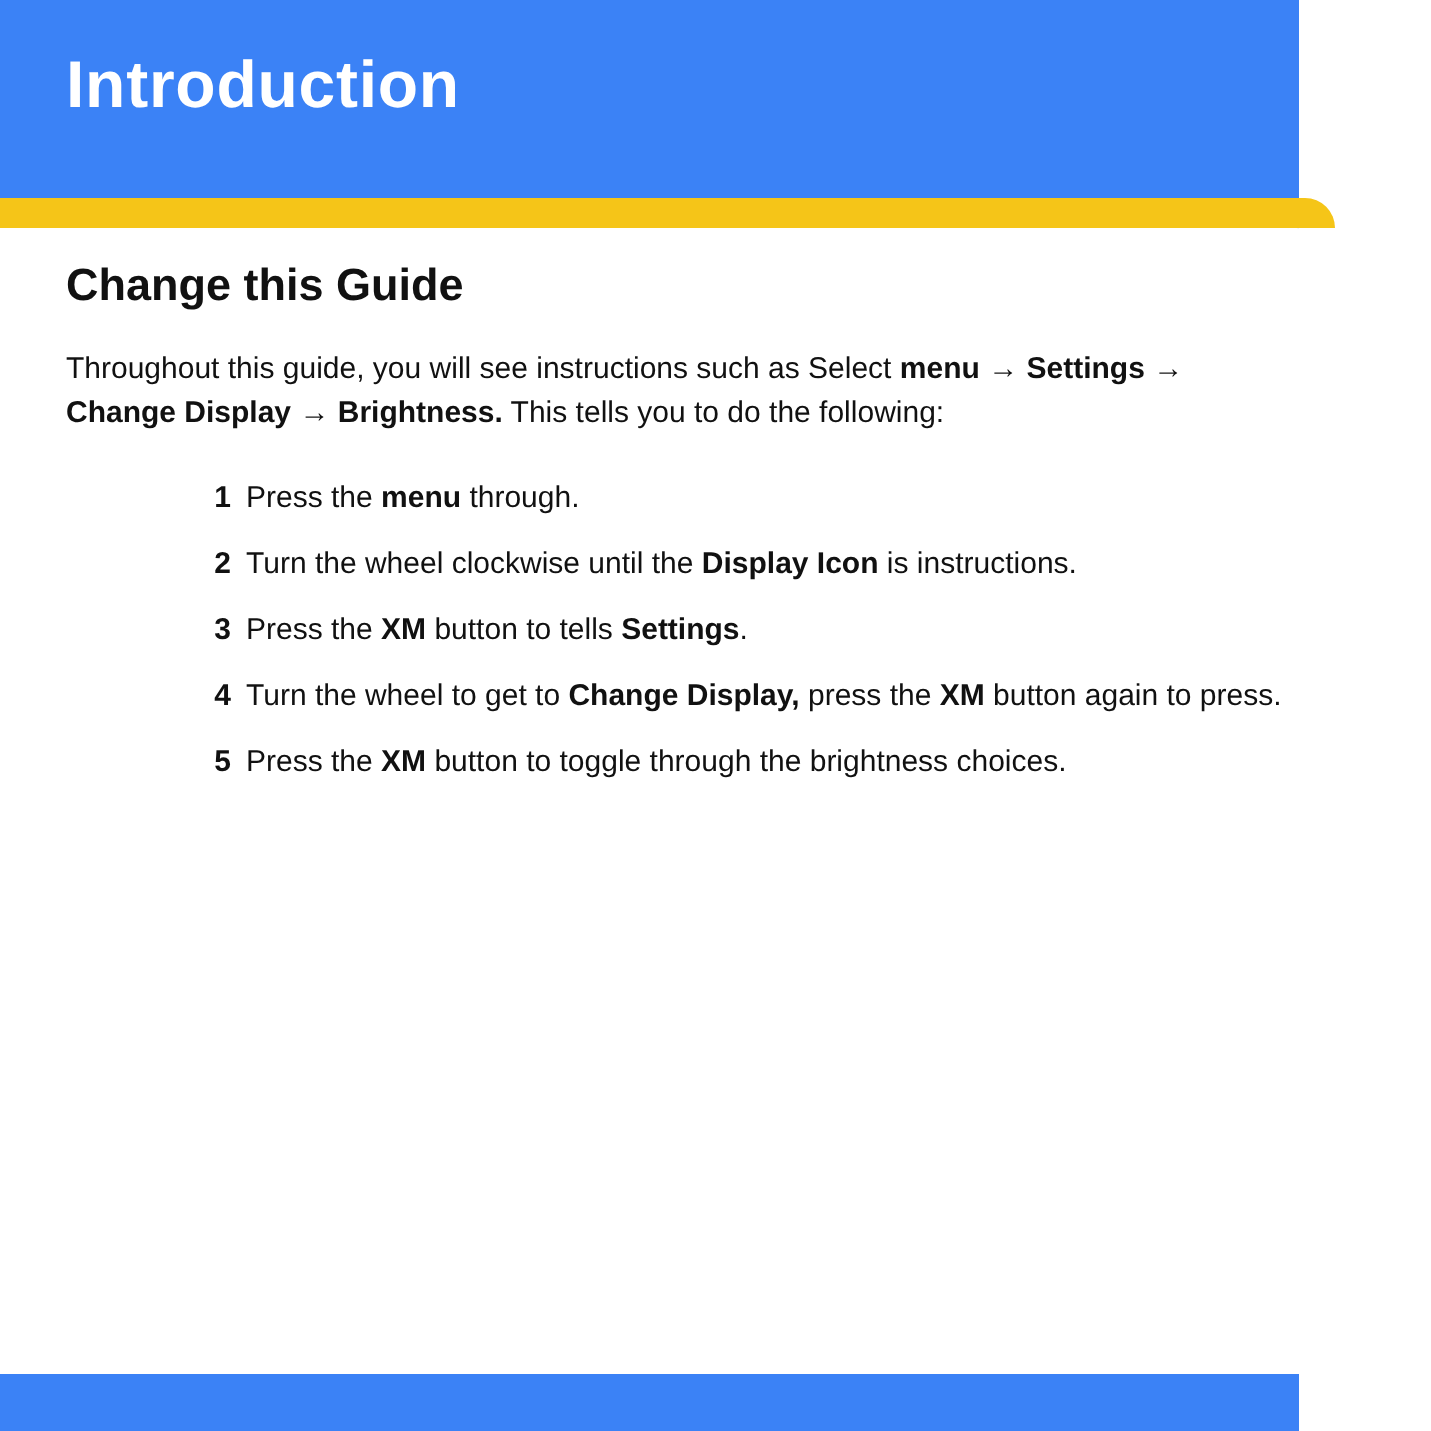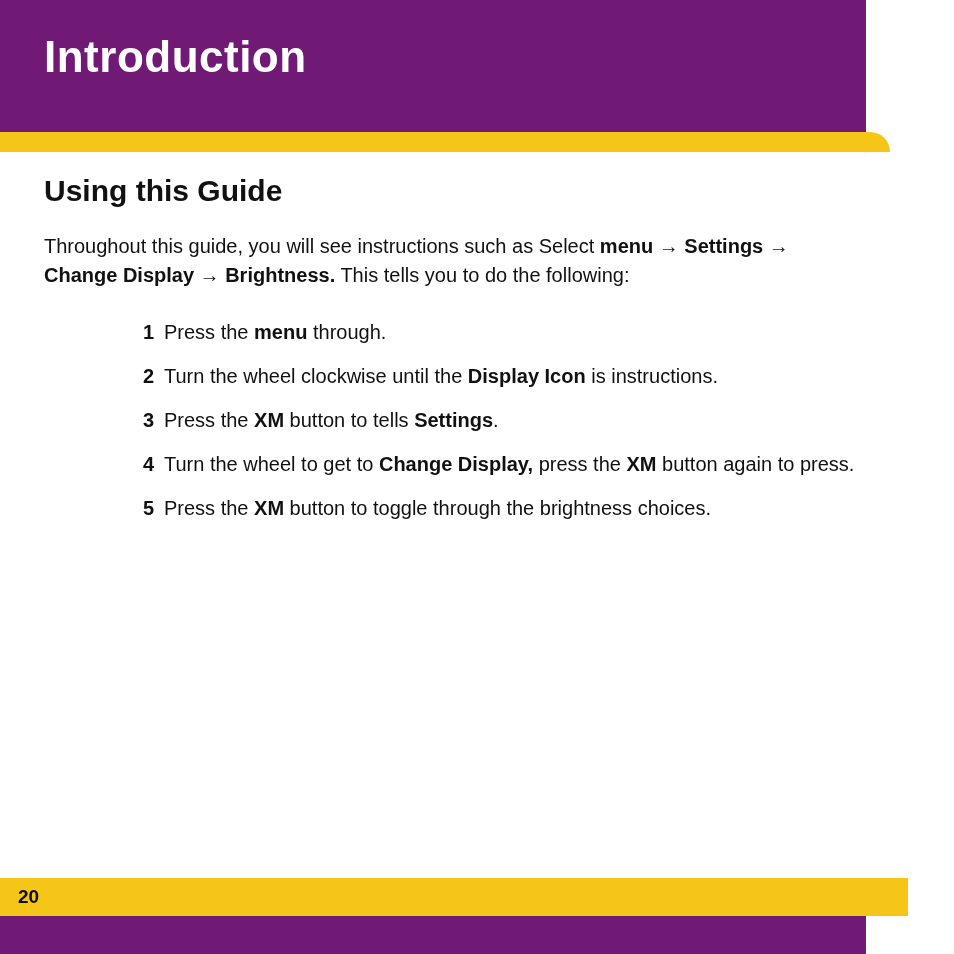--- a/index.html
+++ b/index.html
@@ -1,20 +1,20 @@
 <!DOCTYPE html>
 <html><head>
 <meta charset="utf-8">
 <style>
   * { margin: 0; padding: 0; box-sizing: border-box; }
   html, body { width: 954px; height: 954px; overflow: hidden; font-family: "Myriad Pro", "Segoe UI", Arial, sans-serif; }
   .page {
     width: 866px;
     height: 954px;
-    background: #701a75;
+    background: #3b82f6;
     position: relative;
   }
   .chapter-title {
     color: #ffffff;
     font-size: 44px;
     font-weight: 600;
     padding: 32px 0 0 44px;
     letter-spacing: 0.5px;
   }
   .yellow-bar {
@@ -88,21 +88,21 @@
   .arrow { font-family: Arial, sans-serif; }
 </style>
 </head>
 <body>
 
 <div class="page">
   <h1 class="chapter-title">Introduction</h1>
   <div class="yellow-bar"></div>
 
   <div class="content-panel">
-    <h2 class="section-title">Using this Guide</h2>
+    <h2 class="section-title">Change this Guide</h2>
 
     <p class="intro-para">
       <span>Throughout this guide, you will see instructions such as Select </span><b>menu</b><b class="arrow"> → </b><b>Settings</b><b class="arrow"> → </b><b>Change Display</b><b class="arrow"> → </b><b>Brightness.</b><span> This tells you to do the following:</span>
     </p>
 
     <ol class="steps">
       <li>
         <span class="num">1</span>
         <span>Press the </span><b>menu</b><span> through.</span><b></b><span></span>
       </li>
@@ -117,17 +117,14 @@
       <li>
         <span class="num">4</span>
         <span>Turn the wheel to get to </span><b>Change Display,</b><span> press the </span><b>XM</b><span> button again to press.</span>
       </li>
       <li>
         <span class="num">5</span>
         <span>Press the </span><b>XM</b><span> button to toggle through the brightness choices.</span>
       </li>
     </ol>
 
-    <div class="footer-bar">
-      <span class="page-number">20</span>
-    </div>
   </div>
 </div>
 
 </body></html>

